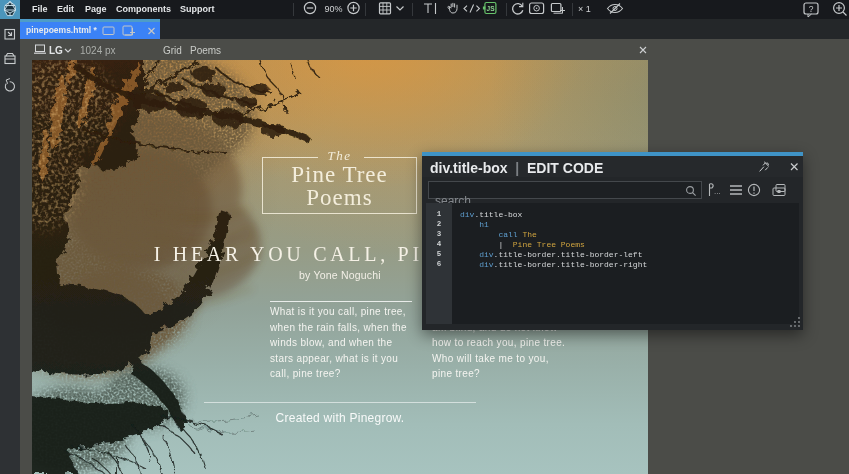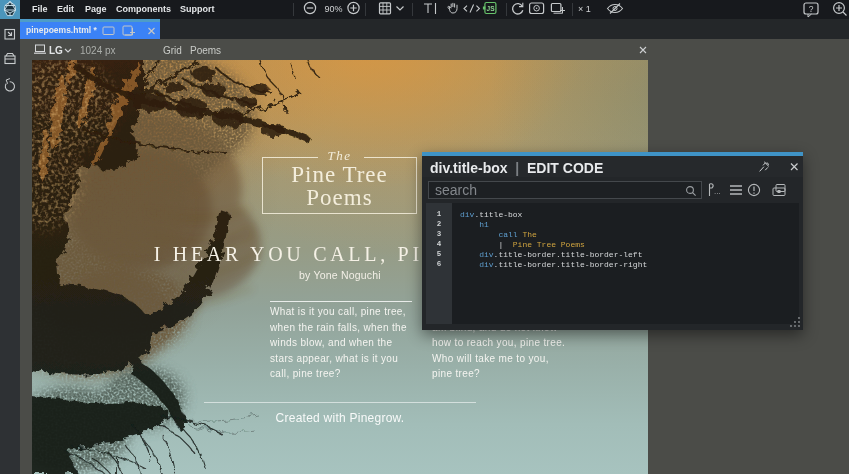--- a/index.html
+++ b/index.html
@@ -57,21 +57,21 @@
   #footer{position:absolute;left:0;top:351px;width:616px;text-align:center;
      color:rgba(255,255,255,0.92);font-size:12px;letter-spacing:0.25px;}
   
   #panel{left:422px;top:152px;width:381px;height:178px;background:#232629;
      border-top:4px solid #3f93c6;box-sizing:border-box;
      box-shadow:0 5px 14px rgba(0,0,0,0.45);}
   #ptitle{position:absolute;left:0;top:0;width:100%;height:21px;background:#26292c;}
   #ptitle .tx{position:absolute;left:8px;top:4px;font-size:14px;font-weight:700;color:#e8eaec;}
   #psearch{position:absolute;left:6px;top:25px;width:274px;height:18px;
      background:#1d2023;border:1px solid #44484c;box-sizing:border-box;}
-  #psearch .ph{position:absolute;left:6px;top:0;font-size:14px;color:#83878c;}
+  #psearch .ph{position:absolute;left:6px;top:12px;font-size:12px;color:#83878c;}
   #pcode{position:absolute;left:4px;top:47px;width:373px;height:121px;background:#1b1e21;}
   #gutter{position:absolute;left:0;top:0;width:26px;height:121px;background:#2f3337;}
   .ln{position:absolute;width:26px;text-align:center;color:#cfd2d4;font-weight:700;
       font-family:"Liberation Mono",monospace;font-size:7.5px;}
   .cl{position:absolute;left:34px;white-space:pre;line-height:10px;
       font-family:"Liberation Mono",monospace;font-size:8px;color:#d6d8da;}
   .cb{color:#5f9fd0;} .cy{color:#cfa33f;}
 </style>
 </head>
 <body>

